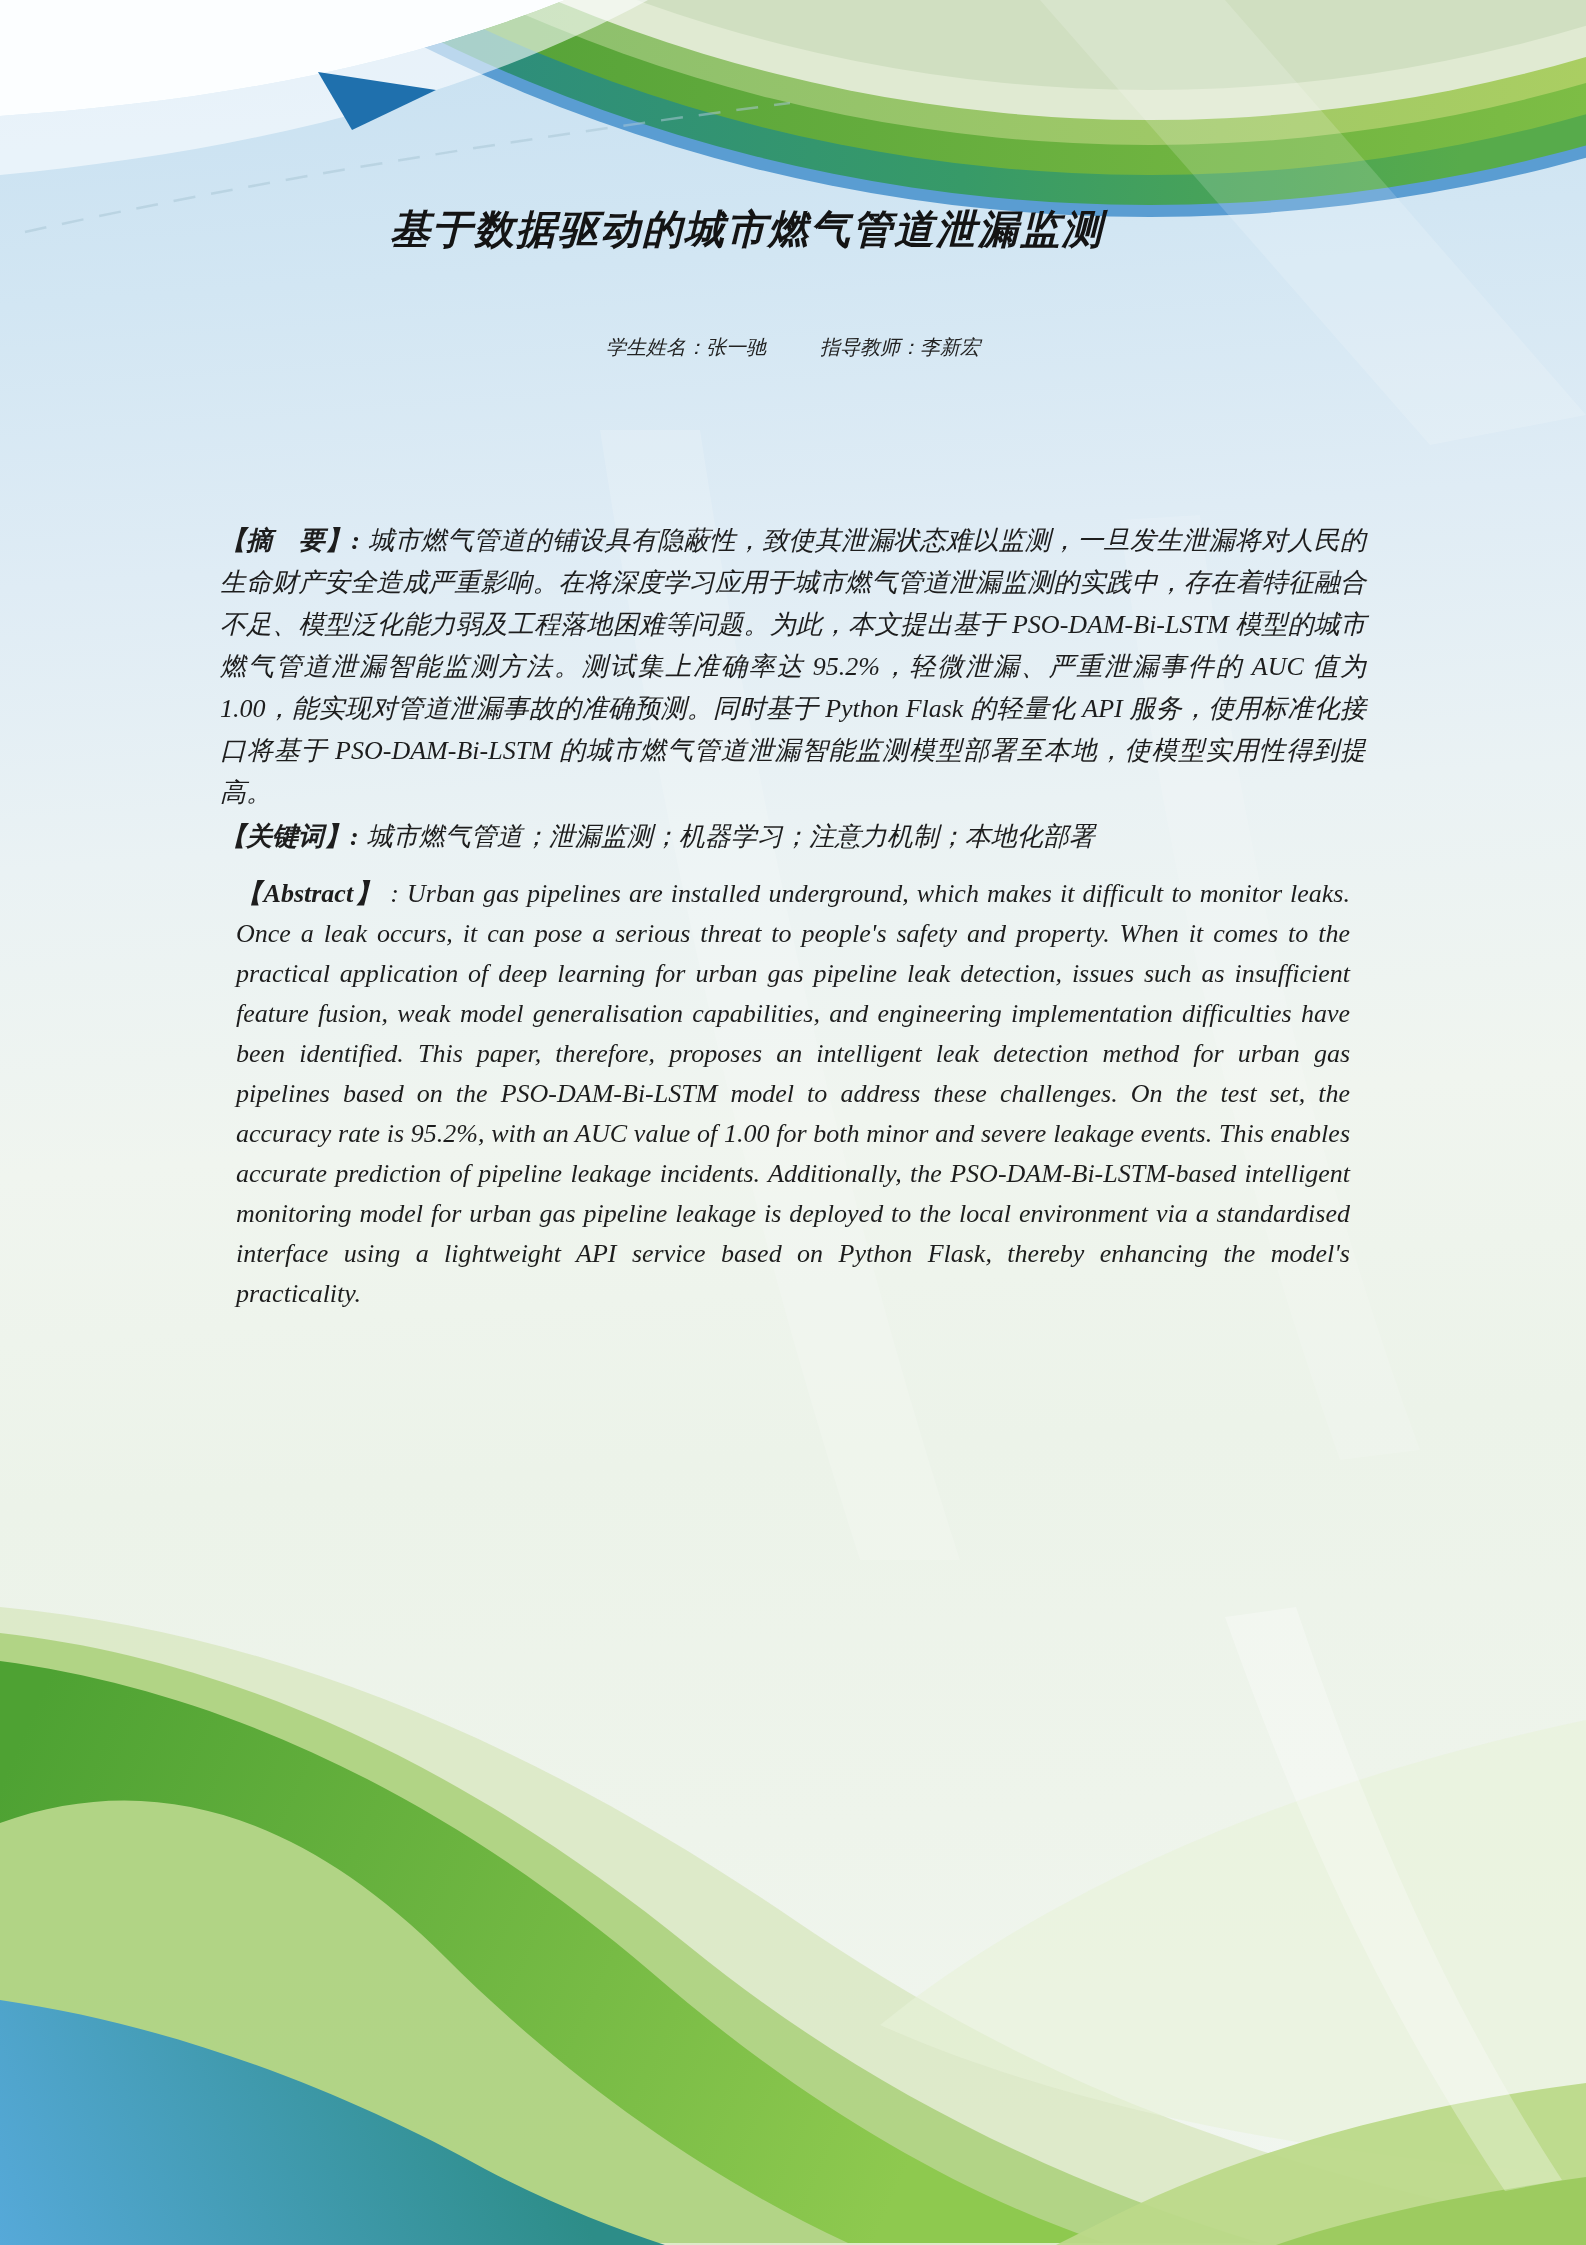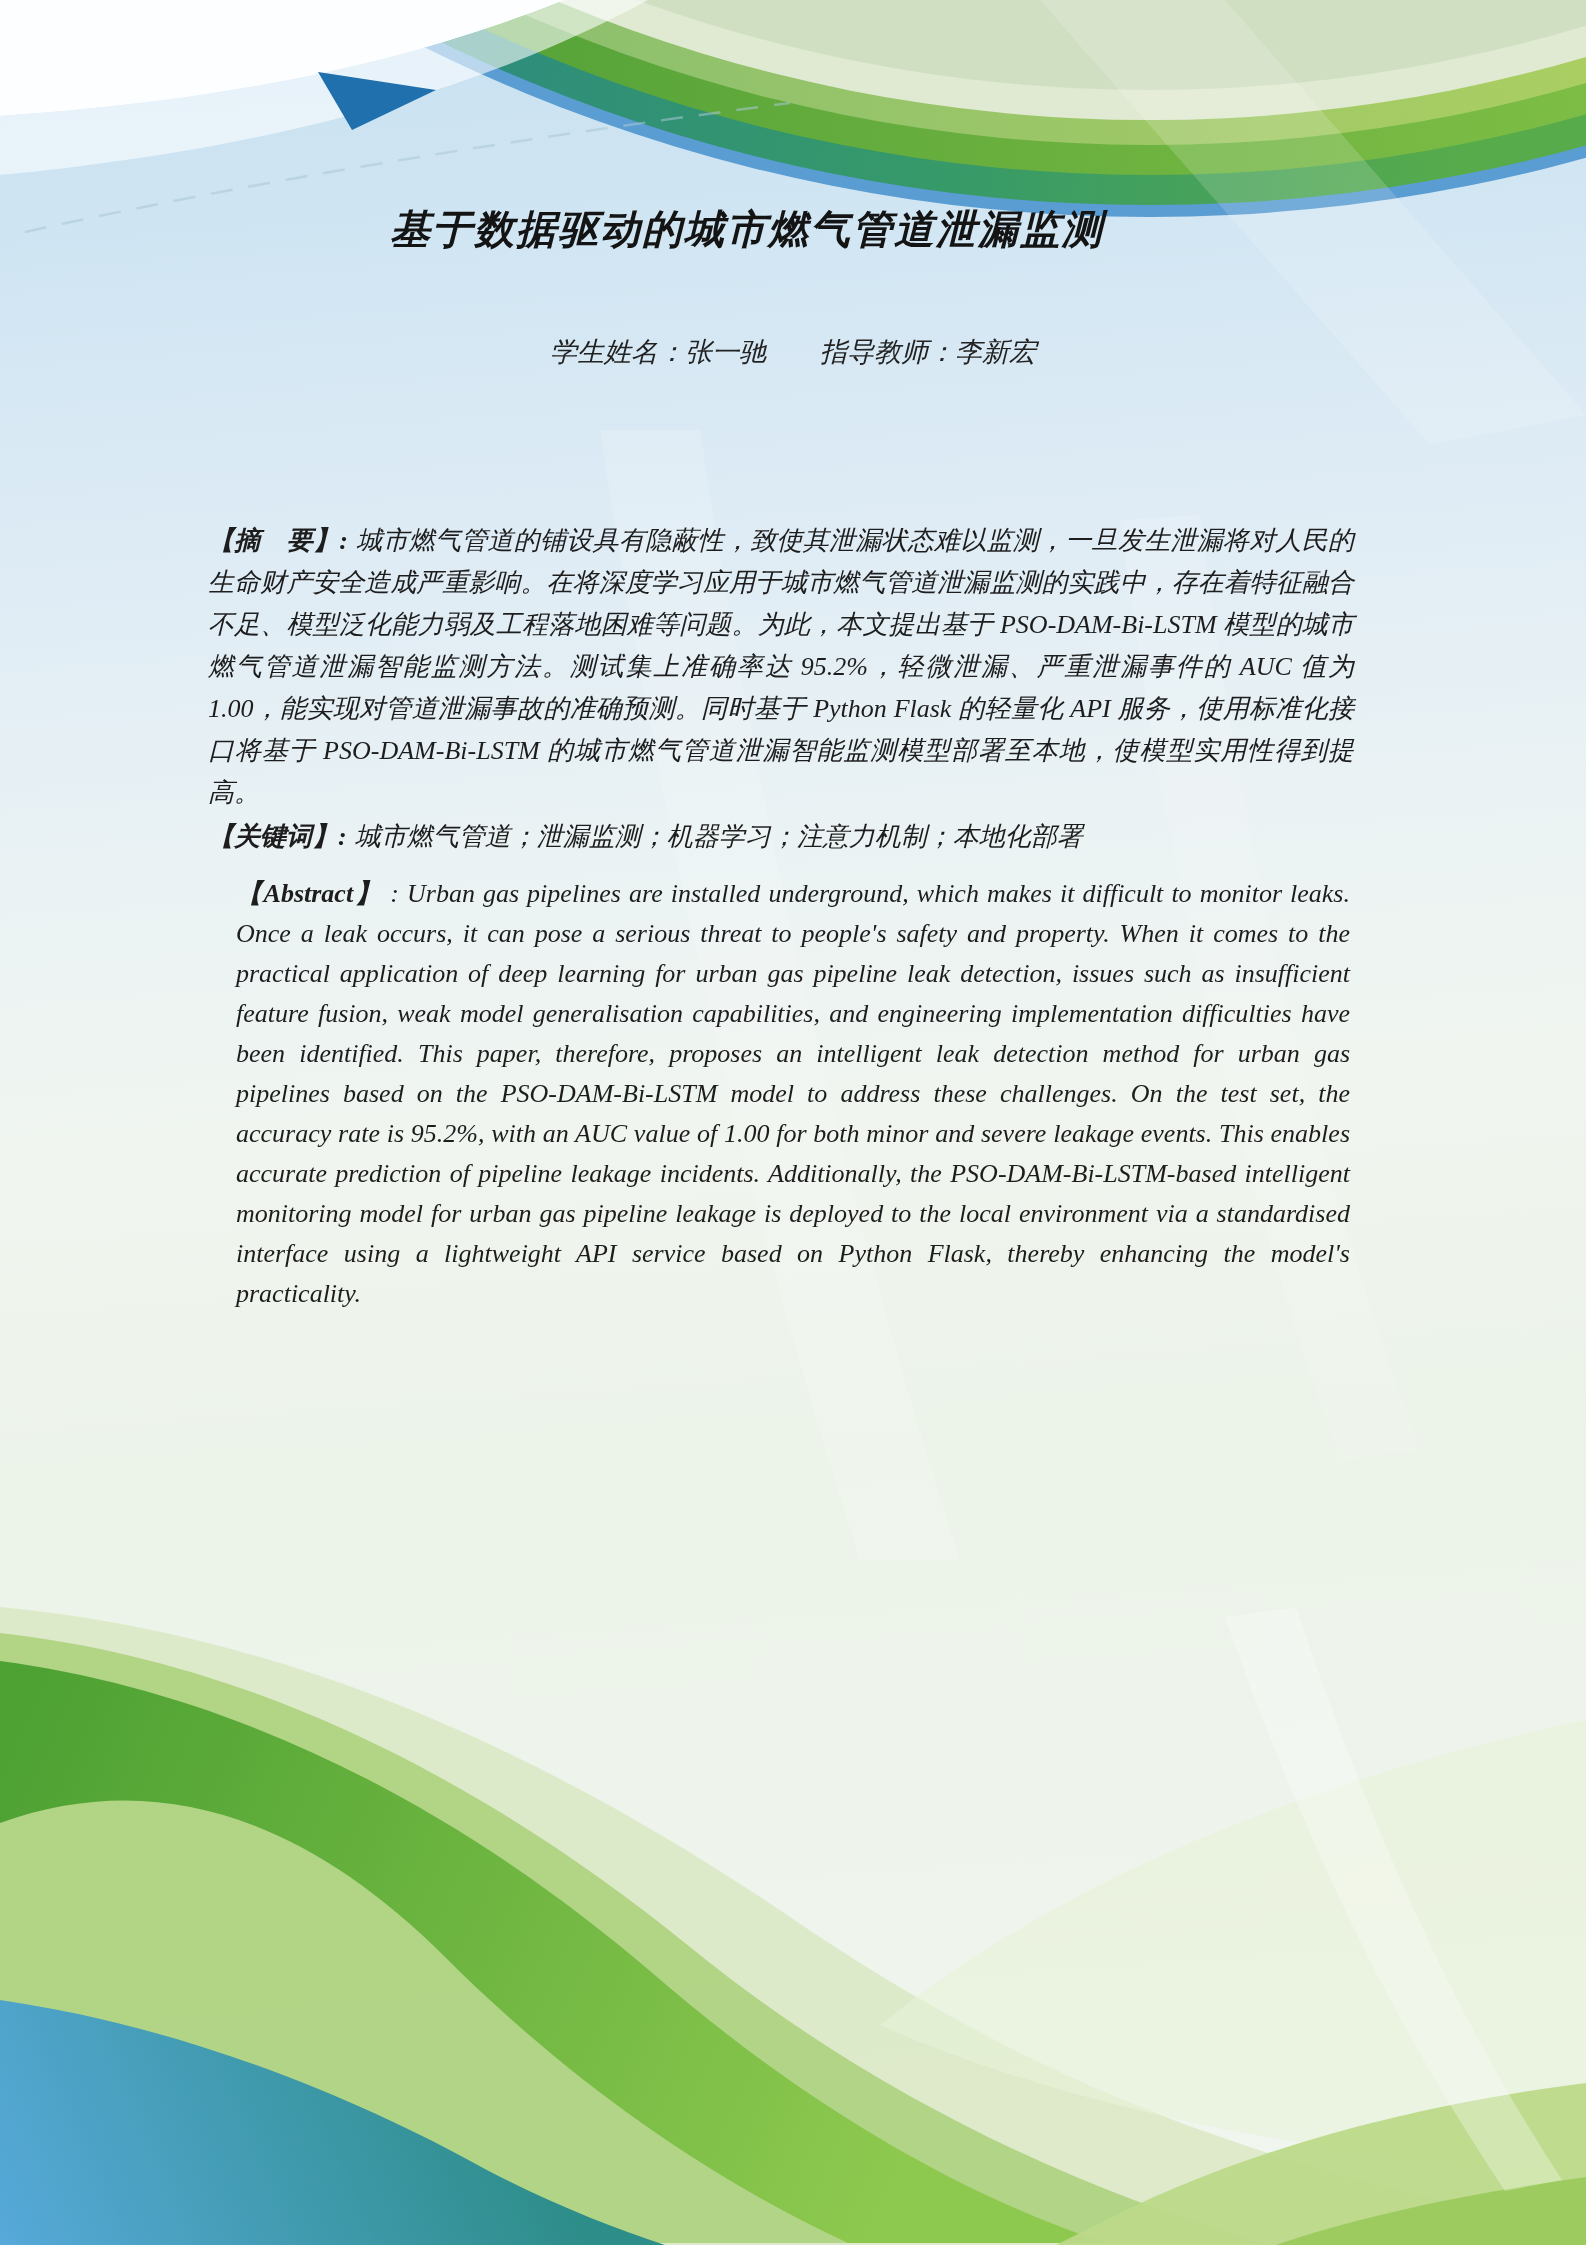--- a/index.html
+++ b/index.html
@@ -22,29 +22,29 @@
 
   .title{
     position:absolute;top:202px;left:0;width:100%;margin:0;
     text-align:center;
     font-family:"Liberation Sans","DejaVu Sans",sans-serif;
     font-size:40px;font-weight:bold;letter-spacing:2px;color:#141414;
     transform:translateX(-46px);
   }
   .authors{
     position:absolute;top:334px;left:0;width:100%;
-    text-align:center;font-size:27px;color:#222;
+    text-align:center;font-size:20px;color:#222;
   }
   .authors .gap{display:inline-block;width:54px;}
   .affil{
     position:absolute;top:388px;left:0;width:100%;
     text-align:center;font-size:29px;color:#222;
   }
   .zh{
-    position:absolute;left:208px;top:520px;width:1146px;
+    position:absolute;left:220px;top:520px;width:1146px;
     font-size:26px;line-height:42px;text-align:justify;color:#1d1d1d;
   }
   .zh p{margin:0;}
   .zh .kw{margin-top:2px;}
   .lbl{font-weight:bold;}
   .lbl-zh{font-weight:bold;margin-right:8px;}
   .en{
     position:absolute;left:220px;top:858px;width:1146px;
     font-size:26px;line-height:40px;text-align:justify;color:#1d1d1d;
   }

